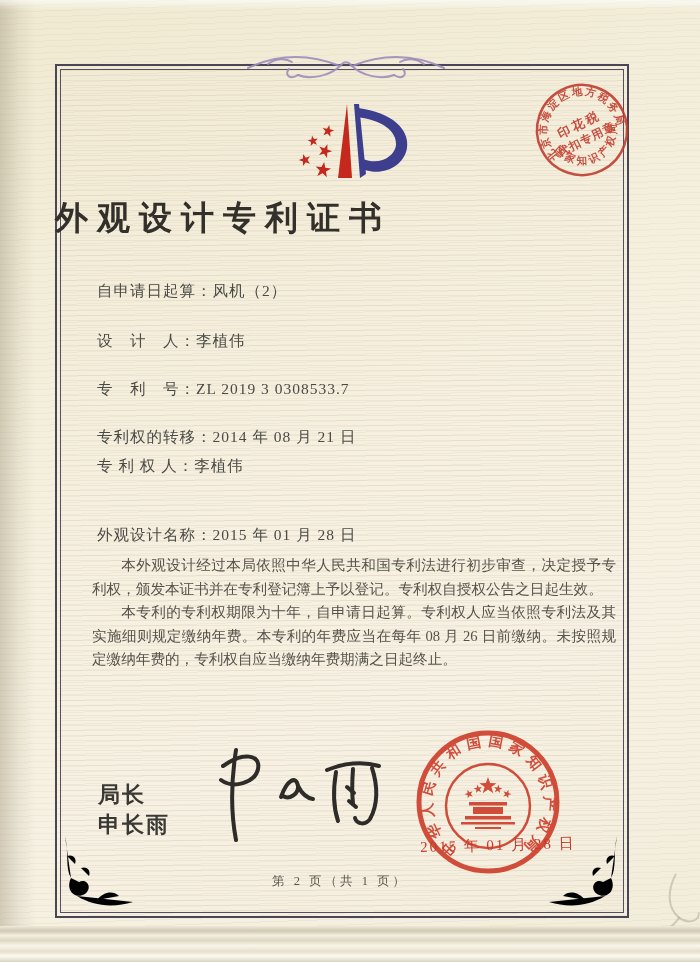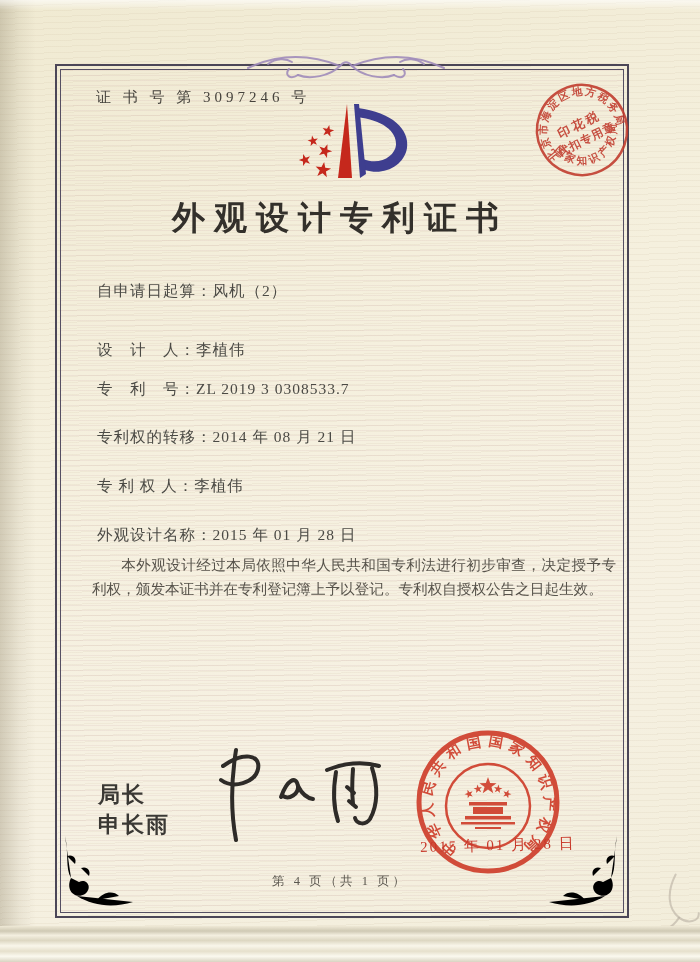--- a/index.html
+++ b/index.html
@@ -25,25 +25,25 @@
     border:2.5px solid #4b4657;}
   .frame-in{position:absolute;inset:3px;border:1px solid #554f63;
     background:repeating-linear-gradient(180deg,rgba(193,142,155,0.13) 0 1px,transparent 1px 5px);}
   .orn{position:absolute;pointer-events:none;}
   .orn path{fill:none;stroke:#a08cba;stroke-width:2;stroke-linecap:round;opacity:.9;}
   .orn.flip{transform:scaleX(-1);}
   .orn.outer path{stroke:#b3aa9c;opacity:.55;}
 
   .cert-no{position:absolute;left:96px;top:88px;font-size:15px;letter-spacing:4px;color:#46433d;}
   .logo{position:absolute;left:292px;top:98px;width:130px;height:92px;}
-  .title{position:absolute;left:55px;top:196px;width:570px;text-align:center;
+  .title{position:absolute;left:55px;top:196px;width:570px;
     font-size:33px;font-weight:700;letter-spacing:9px;color:#33302b;}
   .fields{position:absolute;left:97px;top:0;width:480px;}
   .field{position:absolute;left:0;font-size:15.5px;letter-spacing:1px;color:#4b4a45;white-space:nowrap;}
-  .f0{top:281px}.f1{top:340px}.f2{top:379px}.f3{top:427px}.f4{top:476px}.f5{top:525px}
+  .f0{top:281px}.f1{top:331px}.f2{top:379px}.f3{top:427px}.f4{top:456px}.f5{top:525px}
   .body-text{position:absolute;left:92px;top:554px;width:524px;font-size:14.6px;
     line-height:23.6px;color:#56524a;text-align:justify;}
   .body-text p{margin:0;text-indent:2em;font-family:Liberation Serif, serif;}
   .director{position:absolute;left:98px;top:780px;font-family:"Liberation Sans","DejaVu Sans",sans-serif;
     font-weight:700;font-size:22px;color:#3a3834;line-height:30px;letter-spacing:2px;}
   .signature{position:absolute;left:185px;top:742px;width:215px;height:104px;}
   .signature path{fill:none;stroke:#2e2b28;stroke-width:4;stroke-linecap:round;stroke-linejoin:round;}
   .seal-main{position:absolute;left:412px;top:726px;width:152px;height:152px;opacity:.92;}
   .seal-tax{position:absolute;left:530px;top:78px;width:104px;height:104px;opacity:.88;}
   .date-stamp{position:absolute;left:420px;top:836px;font-size:15px;letter-spacing:2px;
@@ -93,21 +93,20 @@
   </svg>
   <svg class="orn flip" style="left:543px;top:834px" width="82" height="80" viewBox="0 0 82 80">
     <use href="#corner-flourish"></use>
   </svg>
   <svg class="orn outer" style="left:642px;top:874px;transform:rotate(-18deg)" width="56" height="70" viewBox="0 0 56 70">
     <path d="M 44,4 C 30,18 26,34 34,46 C 40,55 52,56 54,48"></path>
     <path d="M 34,46 C 24,54 12,56 4,50"></path>
     <path d="M 22,60 C 30,62 38,66 42,68"></path>
   </svg>
 
-  <div class="cert-no">证 书 号 第 3097246 号</div>
 
   <svg class="logo" viewBox="0 0 130 92">
     <path d="M 66,10 C 100,14 118,32 115,50 C 112,68 92,78 73,72 L 71,61 C 88,68 103,58 104,47 C 105,33 90,22 65,19 Z" fill="#3e3e8f"></path>
     <polygon points="62,6 68,80 74,76 67,6" fill="#3e3e8f"></polygon>
     <polygon points="55,6 46,80 60,80" fill="#c5281c"></polygon>
     <use href="#star5" transform="translate(36,33) scale(0.62) rotate(12)" fill="#c5281c"></use>
     <use href="#star5" transform="translate(21,43) scale(0.55) rotate(-10)" fill="#c5281c"></use>
     <use href="#star5" transform="translate(33,53) scale(0.72) rotate(20)" fill="#c5281c"></use>
     <use href="#star5" transform="translate(13,62) scale(0.62) rotate(-18)" fill="#c5281c"></use>
     <use href="#star5" transform="translate(31,72) scale(0.82) rotate(8)" fill="#c5281c"></use>
@@ -119,20 +118,21 @@
     <div class="field f0"><span>自申请日起算：</span><span>风机（2）</span></div>
     <div class="field f1"><span>设　计　人：</span><span>李植伟</span></div>
     <div class="field f2"><span>专　利　号：</span><span>ZL 2019 3 0308533.7</span></div>
     <div class="field f3"><span>专利权的转移：</span><span>2014 年 08 月 21 日</span></div>
     <div class="field f4"><span>专 利 权 人：</span><span>李植伟</span></div>
     <div class="field f5"><span>外观设计名称：</span><span>2015 年 01 月 28 日</span></div>
   </div>
 
   <div class="body-text">
     <p>本外观设计经过本局依照中华人民共和国专利法进行初步审查，决定授予专利权，颁发本证书并在专利登记簿上予以登记。专利权自授权公告之日起生效。</p>
+    <p>本专利的专利权期限为十年，自申请日起算。专利权人应当依照专利法及其实施细则规定缴纳年费。本专利的年费应当在每年 08 月 26 日前缴纳。未按照规定缴纳年费的，专利权自应当缴纳年费期满之日起终止。</p>
   </div>
 
   <div class="director">
     <div>局长</div>
     <div>申长雨</div>
   </div>
 
   <svg class="signature" viewBox="0 0 215 104">
     <path d="M 38,24 C 58,10 76,12 73,27 C 70,41 48,47 36,38"></path>
     <path d="M 51,8 C 46,40 46,72 51,98"></path>
@@ -182,16 +182,16 @@
         </text>
         <text font-size="10.5" font-weight="bold" letter-spacing="3">
           <textPath href="#taxBot" startOffset="50%" text-anchor="middle">国家知识产权局</textPath>
         </text>
         <text y="-2" text-anchor="middle" font-size="12.5" font-weight="bold" letter-spacing="3">印花税</text>
         <text y="14" text-anchor="middle" font-size="11.5" font-weight="bold" letter-spacing="1">代扣专用章</text>
       </g>
     </g>
   </svg>
 
-  <div class="footer">第 4 页（共 1 页）</div>
+  <div class="footer">第 2 页（共 1 页）</div>
 
   <div class="page-stack"></div>
 </div>
 
 </body></html>

